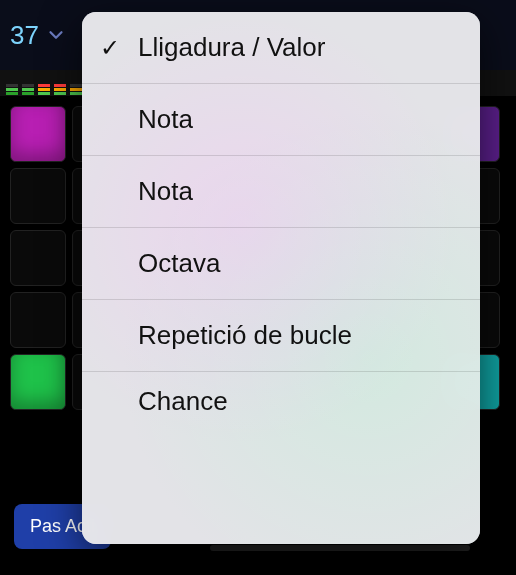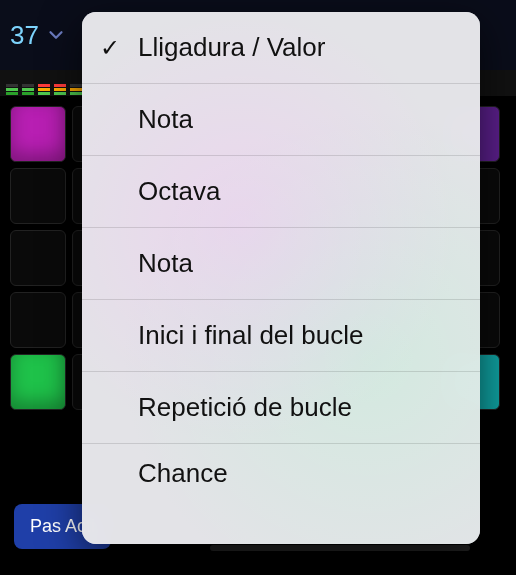--- a/index.html
+++ b/index.html
@@ -246,27 +246,24 @@
 
 <div class="popover">
   <div class="menu-item">
     <span class="check">✓</span>
     <span>Lligadura / Valor</span>
   </div>
   <div class="menu-item">
     <span>Nota</span>
   </div>
   <div class="menu-item">
+    <span>Nota</span>
+  </div>
+  <div class="menu-item">
     <span>Octava</span>
-  </div>
-  <div class="menu-item">
-    <span>Nota</span>
-  </div>
-  <div class="menu-item">
-    <span>Inici i final del bucle</span>
   </div>
   <div class="menu-item">
     <span>Repetició de bucle</span>
   </div>
   <div class="menu-item last-partial">
     <span>Chance</span>
   </div>
 </div>
 
 </body></html>

